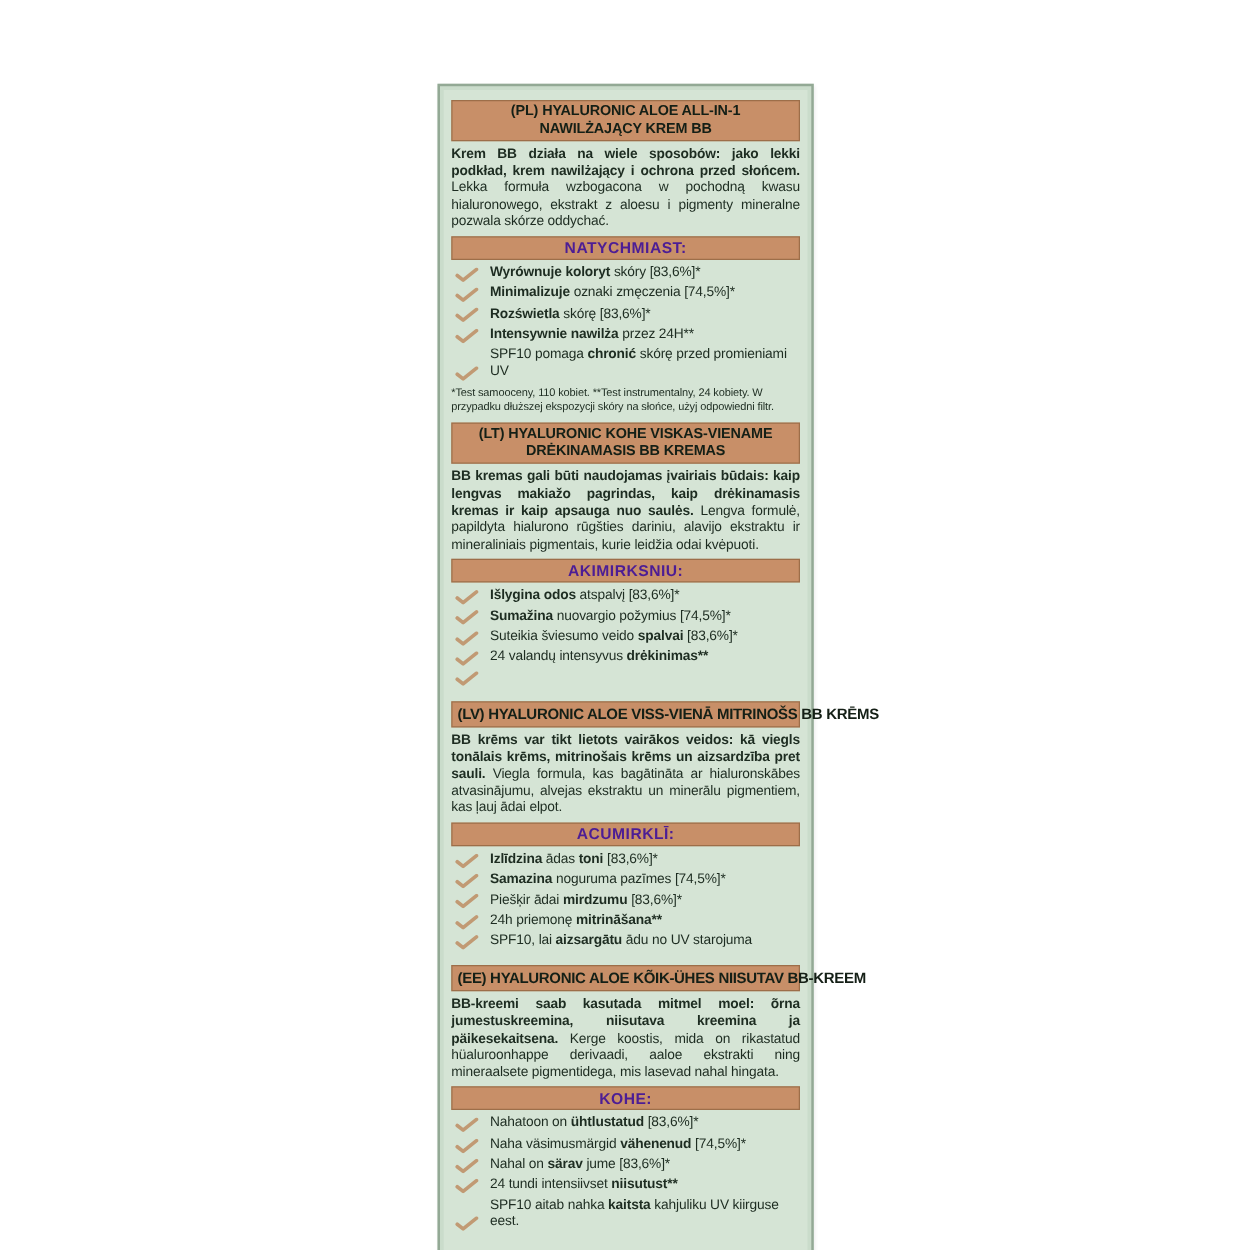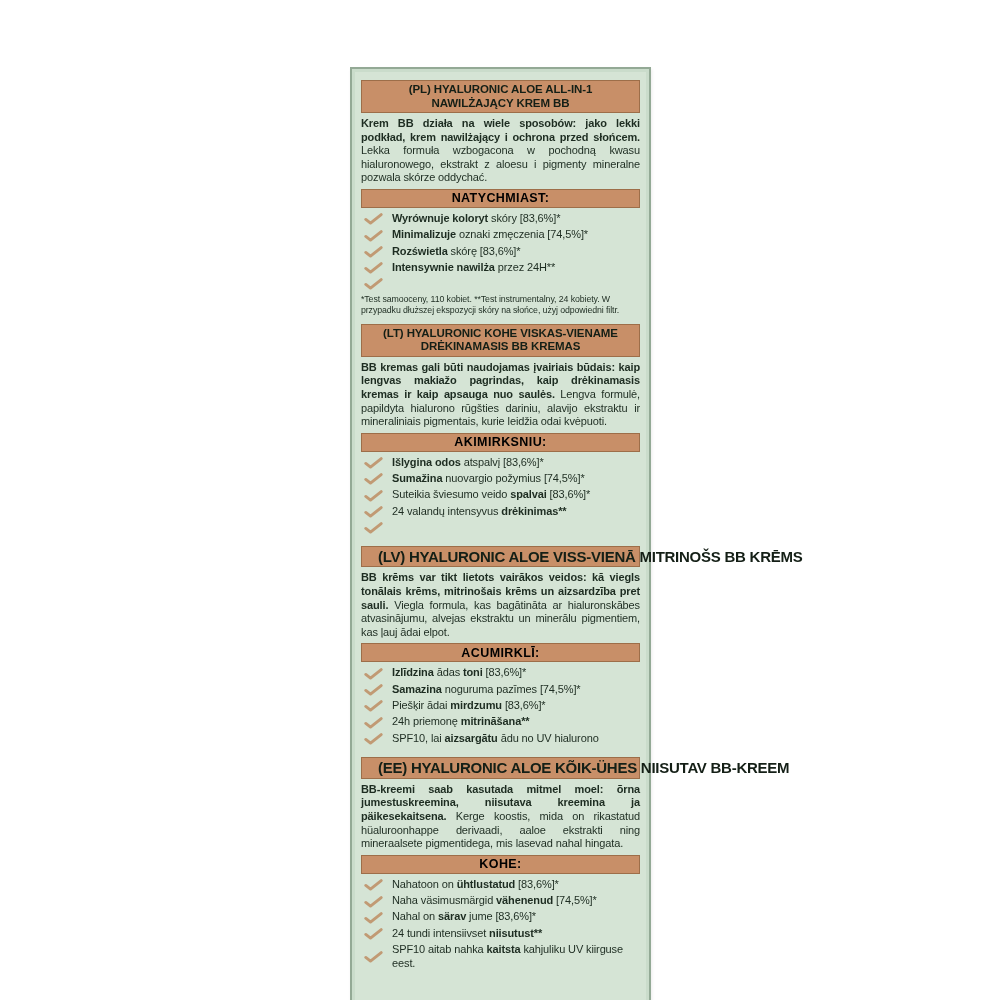--- a/index.html
+++ b/index.html
@@ -43,51 +43,51 @@
     text-align: center;
     font-size: 11.5px;
     line-height: 13.5px;
     letter-spacing: -0.1px;
     padding: 2px 2px;
     white-space: pre-line;
     color: #141f16;
     margin-bottom: 4px;
   }
   .section-lv .hdr, .section-ee .hdr {
-    font-size: 15px;
+    font-size: 12px;
     letter-spacing: -0.25px;
     white-space: nowrap;
-    padding: 3px 16px;
+    padding: 3px 4px;
   }
   .intro {
     font-size: 11px;
     line-height: 13.6px;
     letter-spacing: -0.12px;
     text-align: justify;
     margin: 0 0 4px 0;
   }
   .bar {
     background: var(--accent);
     border: 1px solid rgba(105, 70, 35, 0.45);
     font-weight: bold;
     text-align: center;
     font-size: 12.5px;
     line-height: 14px;
     letter-spacing: 0.4px;
     padding: 1.5px 2px;
-    color: #000000;
+    color: #4c1d95;
     margin-bottom: 4px;
   }
   .benefits {
     display: flex; flex-direction: column;
     gap: 2.5px;
     padding-left: 3px;
     margin-bottom: 4px;
   }
-  .benefit { display: flex; align-items: center; gap: 9px; }
+  .benefit { display: flex; align-items: flex-end; gap: 9px; }
   .check {
     width: 19px; height: 12px;
     flex: 0 0 auto;
     margin-top: 1px;
     color: var(--check);
   }
   .btxt {
     font-size: 11px;
     line-height: 13.8px;
     letter-spacing: -0.12px;
@@ -137,20 +137,21 @@
     <svg class="check" viewBox="0 0 22 14" aria-hidden="true">
       <path d="M2 7.5 L7.5 11.8 L20 1.8" fill="none" stroke="currentColor" stroke-width="3.4" stroke-linecap="round" stroke-linejoin="round"></path>
     </svg>
     <div class="btxt"><span class="b">Intensywnie nawilża</span><span> przez 24H**</span></div>
   </div>
 
   <div class="benefit">
     <svg class="check" viewBox="0 0 22 14" aria-hidden="true">
       <path d="M2 7.5 L7.5 11.8 L20 1.8" fill="none" stroke="currentColor" stroke-width="3.4" stroke-linecap="round" stroke-linejoin="round"></path>
     </svg>
+    <div class="btxt"><span>SPF10 pomaga </span><span class="b">chronić</span><span> skórę przed promieniami UV</span></div>
   </div>
 </div>
     <p class="foot">*Test samooceny, 110 kobiet. **Test instrumentalny, 24 kobiety. W przypadku dłuższej ekspozycji skóry na słońce, użyj odpowiedni filtr.</p>
   </section>
 
   <section class="section section-lt">
     <div class="hdr">(LT) HYALURONIC KOHE VISKAS-VIENAME
 DRĖKINAMASIS BB KREMAS</div>
     <p class="intro"><span class="b">BB kremas gali būti naudojamas įvairiais būdais: kaip lengvas makiažo pagrindas, kaip drėkinamasis kremas ir kaip apsauga nuo saulės.</span><span> Lengva formulė, papildyta hialurono rūgšties dariniu, alavijo ekstraktu ir mineraliniais pigmentais, kurie leidžia odai kvėpuoti.</span></p>
     <div class="bar">AKIMIRKSNIU:</div>
@@ -221,21 +222,21 @@
     <svg class="check" viewBox="0 0 22 14" aria-hidden="true">
       <path d="M2 7.5 L7.5 11.8 L20 1.8" fill="none" stroke="currentColor" stroke-width="3.4" stroke-linecap="round" stroke-linejoin="round"></path>
     </svg>
     <div class="btxt"><span>24h priemonę </span><span class="b">mitrināšana**</span></div>
   </div>
 
   <div class="benefit">
     <svg class="check" viewBox="0 0 22 14" aria-hidden="true">
       <path d="M2 7.5 L7.5 11.8 L20 1.8" fill="none" stroke="currentColor" stroke-width="3.4" stroke-linecap="round" stroke-linejoin="round"></path>
     </svg>
-    <div class="btxt"><span>SPF10, lai </span><span class="b">aizsargātu</span><span> ādu no UV hialurono</span></div>
+    <div class="btxt"><span>SPF10, lai </span><span class="b">aizsargātu</span><span> ādu no UV starojuma</span></div>
   </div>
 </div>
   </section>
 
   <section class="section section-ee">
     <div class="hdr">(EE) HYALURONIC ALOE KÕIK-ÜHES NIISUTAV BB-KREEM</div>
     <p class="intro"><span class="b">BB-kreemi saab kasutada mitmel moel: õrna jumestuskreemina, niisutava kreemina ja päikesekaitsena.</span><span> Kerge koostis, mida on rikastatud hüaluroonhappe derivaadi, aaloe ekstrakti ning mineraalsete pigmentidega, mis lasevad nahal hingata.</span></p>
     <div class="bar">KOHE:</div>
     <div class="benefits">
   <div class="benefit">

